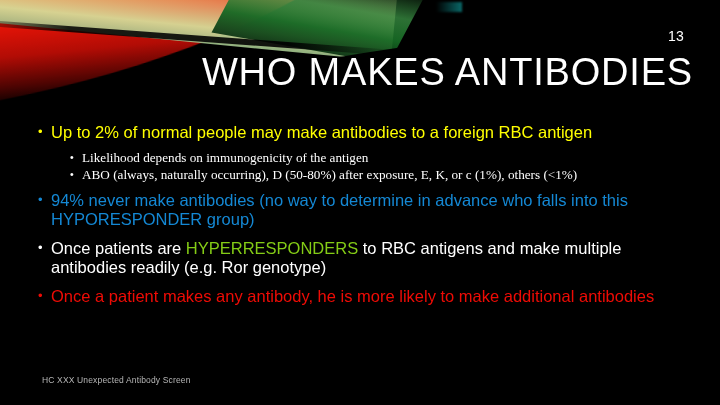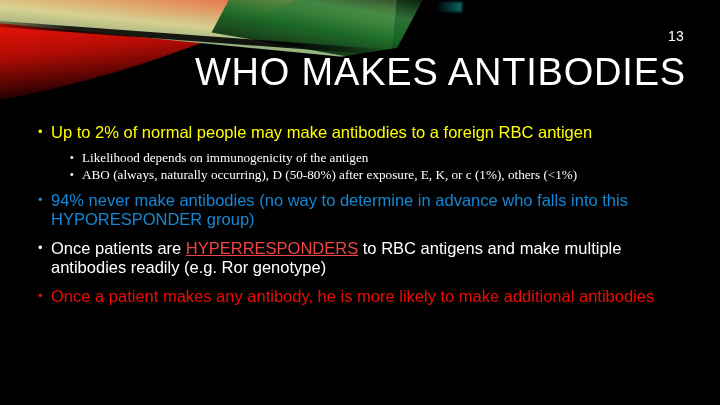--- a/index.html
+++ b/index.html
@@ -127,21 +127,21 @@
     right: 36px;
     top: 28px;
     color: #ffffff;
     font-size: 14px;
     letter-spacing: 0.2px;
   }
 
   
   .slide-title {
     position: absolute;
-    right: 34px;
+    right: 27px;
     top: 52px;
     width: 620px;
     text-align: right;
     color: #ffffff;
     font-size: 38px;
     font-weight: 300;
     letter-spacing: 0.8px;
     line-height: 1.1;
     white-space: nowrap;
   }
@@ -185,21 +185,21 @@
     font-size: 10.5px;
     line-height: 1.42;
   }
   .lvl2 .text { flex: 1 1 auto; font-family: Liberation Serif, serif; }
   .spacer-sm { height: 7px; }
   .spacer-xs { height: 5px; }
 
   .c-yellow { color: #ffff00; }
   .c-white  { color: #ffffff; }
   .c-blue   { color: #1488d4; }
-  .c-green  { color: #ef4444; text-decoration: underline; }
+  .c-green  { color: #84cc16; }
   .c-red    { color: #ee0b05; }
 
   
   .footer {
     position: absolute;
     left: 42px;
     bottom: 20px;
     color: #b6b6b6;
     font-size: 8.5px;
     letter-spacing: 0.15px;
@@ -258,14 +258,15 @@
 
     <div class="spacer-sm"></div>
 
     <div class="bullet-row lvl1 c-red">
       <span class="marker">•</span>
       <span class="text">Once a patient makes any antibody, he is more likely to make additional antibodies</span>
     </div>
 
   </div>
 
+  <div class="footer">HC XXX Unexpected Antibody Screen</div>
 
 </div>
 
 </body></html>

